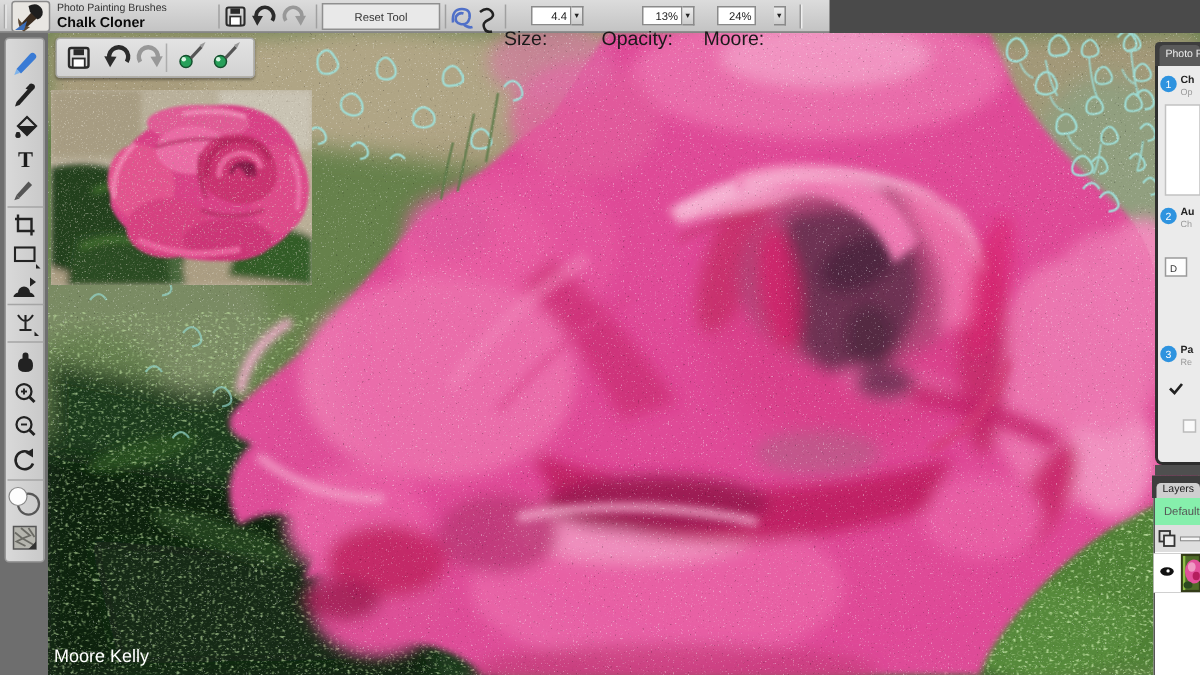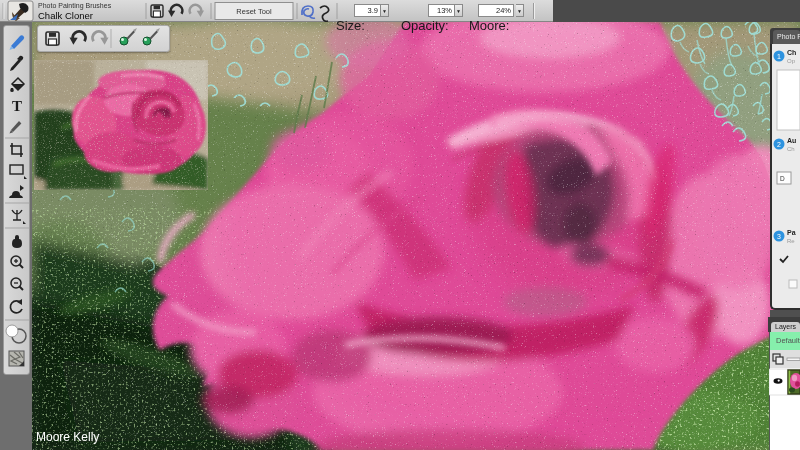--- a/index.html
+++ b/index.html
@@ -270,29 +270,29 @@
   <path d="M204,10.5 l-7.3,0.2 l3.8,6.4 z" fill="#989898"></path>
   <line x1="211" y1="3" x2="211" y2="19" stroke="#a0a0a0"></line>
   <rect x="215" y="2.5" width="78" height="17" fill="#e9e9e9" stroke="#8f8f8f"></rect>
   <text x="254" y="14" text-anchor="middle" font-size="7.5" fill="#333" font-family="Liberation Sans,sans-serif">Reset Tool</text>
   <line x1="297" y1="3" x2="297" y2="19" stroke="#a0a0a0"></line>
   <path d="M302,15 q-1,-9 6,-9 q6,0 5,6 q-1,5 -6,4 q-4,-1 -3,-5 q2,-3 5,-2 M309,16 q3,3 6,2" stroke="#5070c8" stroke-width="1.7" fill="none"></path>
   <path d="M320,8 q5,-4 8,0 q2,3 -2,5 q-5,2 -3,6 q1,3 5,2" stroke="#222" stroke-width="1.7" fill="none"></path>
   <line x1="337" y1="3" x2="337" y2="19" stroke="#a0a0a0"></line>
  </svg>
  <span class="lbl" style="left:38px;top:2px;font-size:7px;color:#333">Photo Painting Brushes</span>
- <span class="lbl" style="left:38px;top:10px;font-size:9.5px;font-weight:normal;color:#0a0a0a">Chalk Cloner</span>
+ <span class="lbl" style="left:38px;top:10px;font-size:9.5px;font-weight:bold;color:#0a0a0a">Chalk Cloner</span>
  <span class="lbl" style="left:336px">Size:</span>
- <div class="field" style="left:354px;width:27px">3.9</div>
+ <div class="field" style="left:354px;width:27px">4.4</div>
     <div class="drop" style="left:381px">▼</div>
  <span class="lbl" style="left:401px">Opacity:</span>
  <div class="field" style="left:428px;width:27px">13%</div>
     <div class="drop" style="left:455px">▼</div>
  <span class="lbl" style="left:469px">Moore:</span>
- <div class="field" style="left:478px;width:36px">24%</div>
+ <div class="field" style="left:478px;width:26px">24%</div>
     <div class="drop" style="left:516px">▼</div>
  <div class="sep" style="left:533px"></div>
 </div>
 
 <div id="sidebar">
  <div id="toolpanel"></div>
  <svg style="position:absolute;left:0;top:0" width="32" height="428" viewBox="0 0 32 428">
   <g transform="translate(0,-22)">
 
   <path d="M11,46 L20,36 a2.4,2.4 0 0 1 3.4,3.4 L14,49 Z" fill="#3a7bd5"></path>

